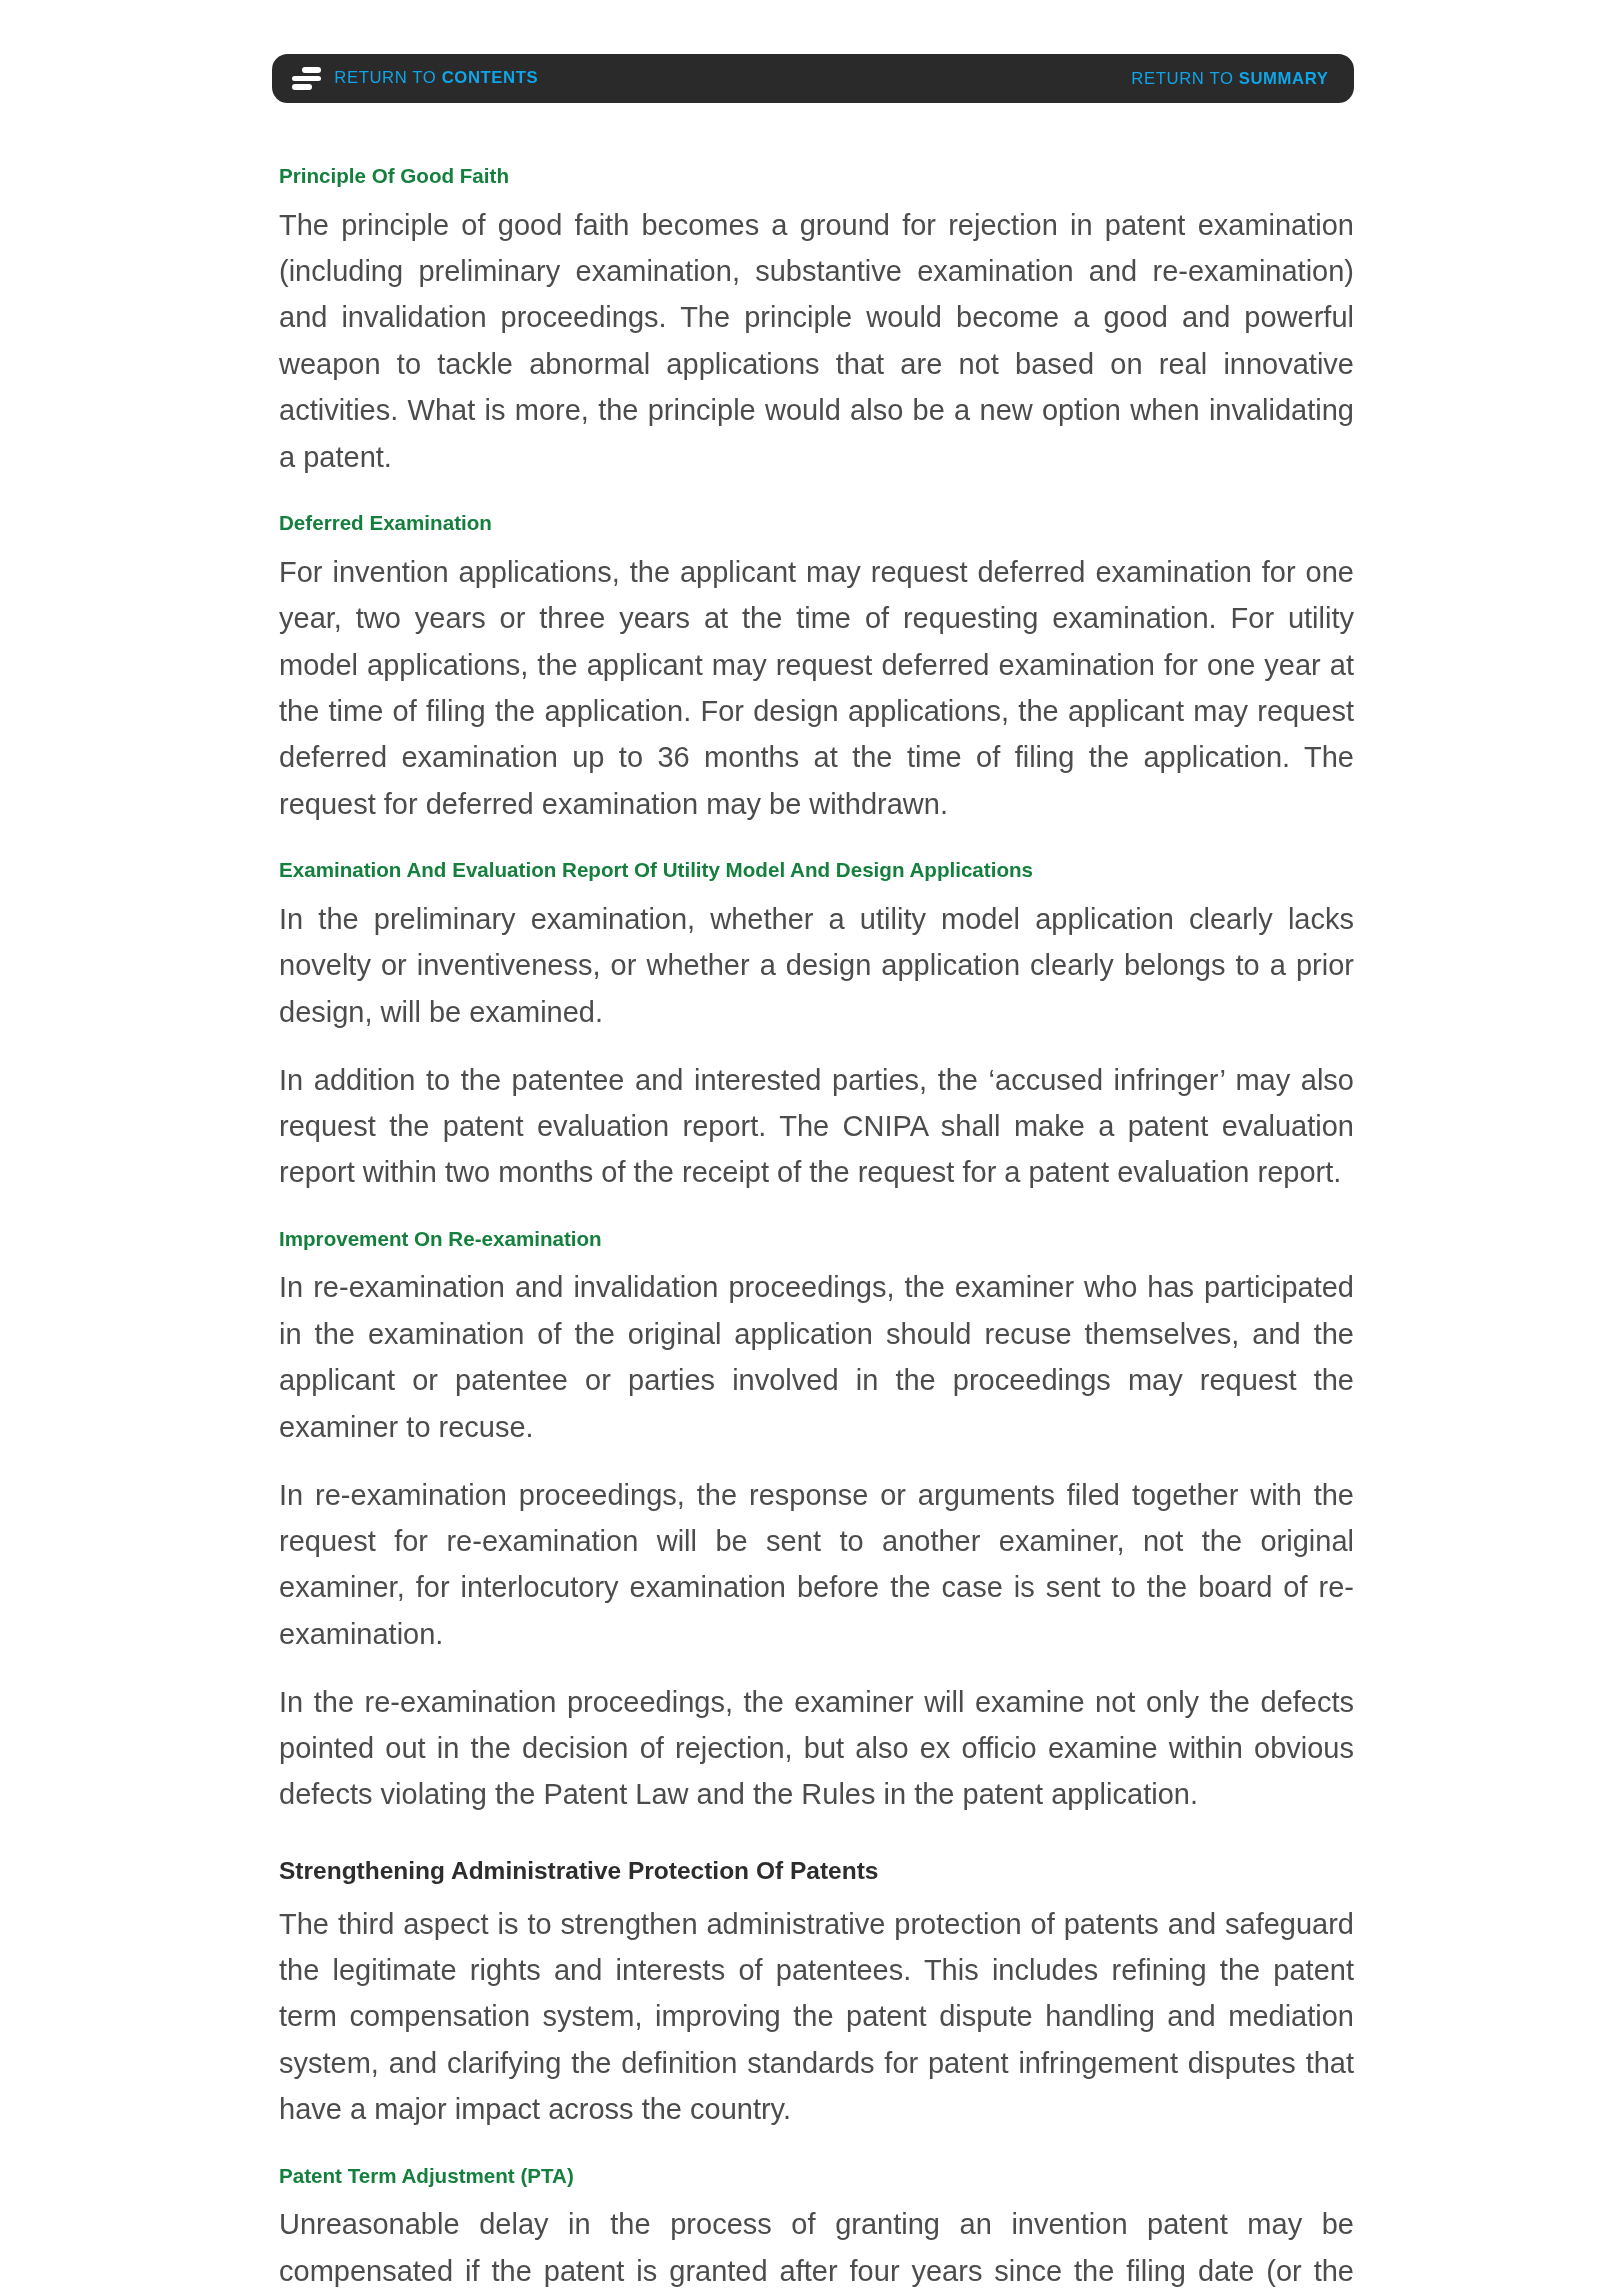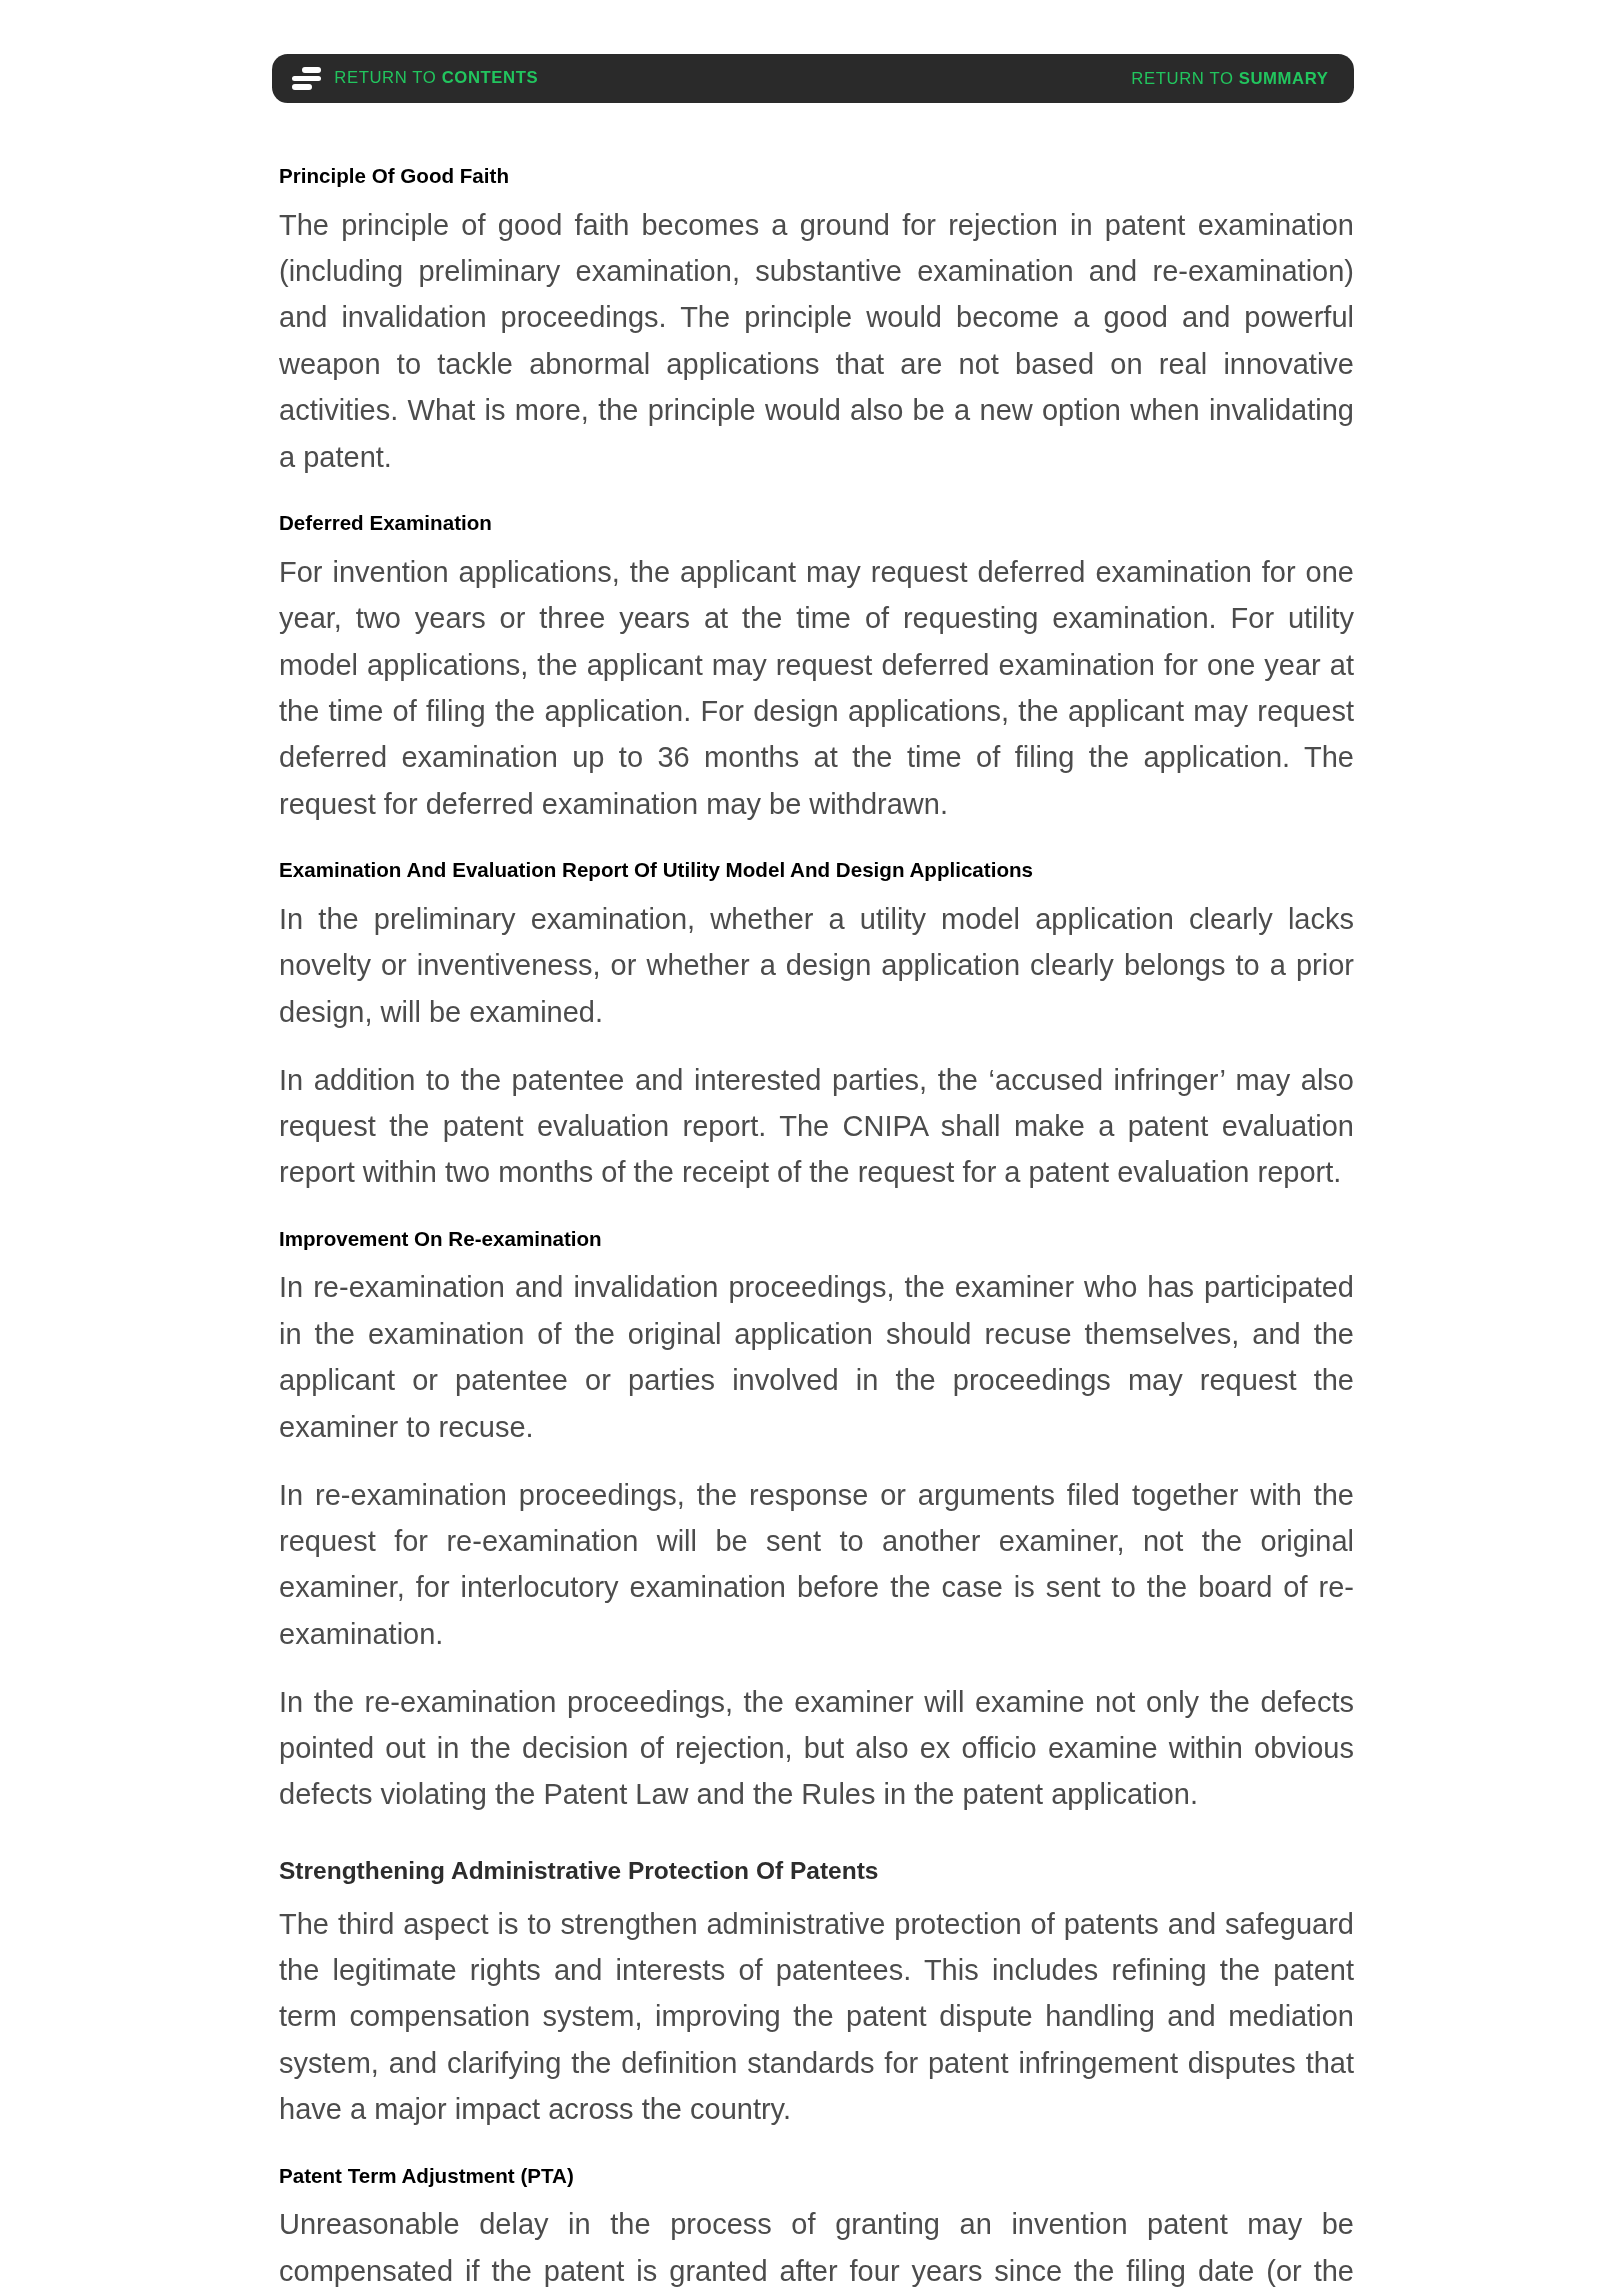--- a/index.html
+++ b/index.html
@@ -21,31 +21,31 @@
   .top-bar {
     margin:54px 267px 0 272px;
     height:49px;
     padding:0 25.5px 0 19.6px;
     flex:none;
   }
   .bar-link {
     display:flex; align-items:center; gap:13.7px;
     color:#ffffff; text-decoration:none; cursor:pointer;
   }
-  .bar-text { color:#22c55e; font-size:16.7px; letter-spacing:0.6px; white-space:pre; }
+  .bar-text { color:#0ea5e9; font-size:16.7px; letter-spacing:0.6px; white-space:pre; }
   .bar-text b { font-weight:bold; }
   .list-icon { display:flex; flex-direction:column; gap:2.9px; width:29px; }
   .list-icon .pill { height:5.9px; border-radius:2.9px; background:#ffffff; }
   .list-icon .pill-1 { width:18.6px; margin-left:10.8px; }
   .list-icon .pill-2 { width:29px; }
   .list-icon .pill-3 { width:20.6px; }
 
   .article { padding:61px 267px 0 279px; flex:none; }
   .article h3 {
-    font-size:20.6px; font-weight:bold; color:#000000;
+    font-size:20.6px; font-weight:bold; color:#15803d;
     margin:31px 0 13.7px;
   }
   .article h3.first { margin-top:0; }
   .article h2 {
     font-size:24.5px; font-weight:bold; color:#2d2d2d;
     margin:39px 0 15.7px;
   }
   .article p {
     font-size:29px; color:#4c4c4c;
     line-height:1.6; text-align:justify;

